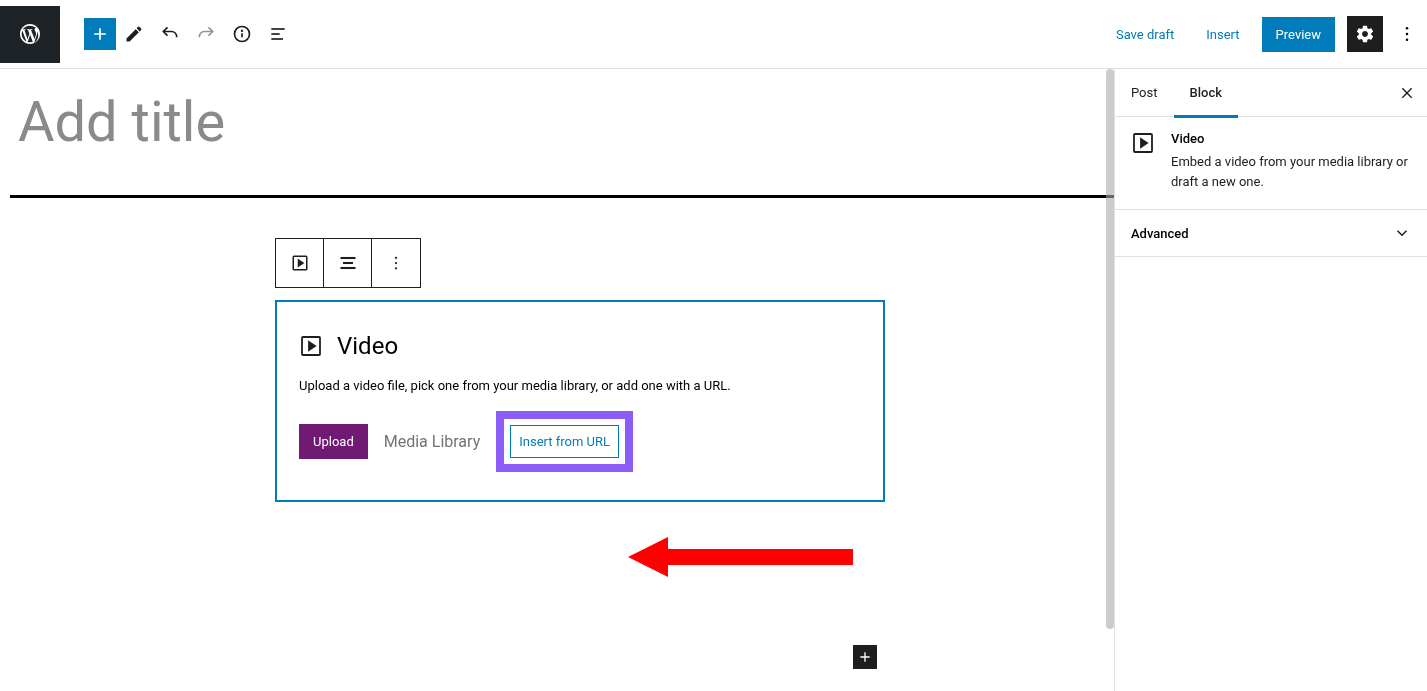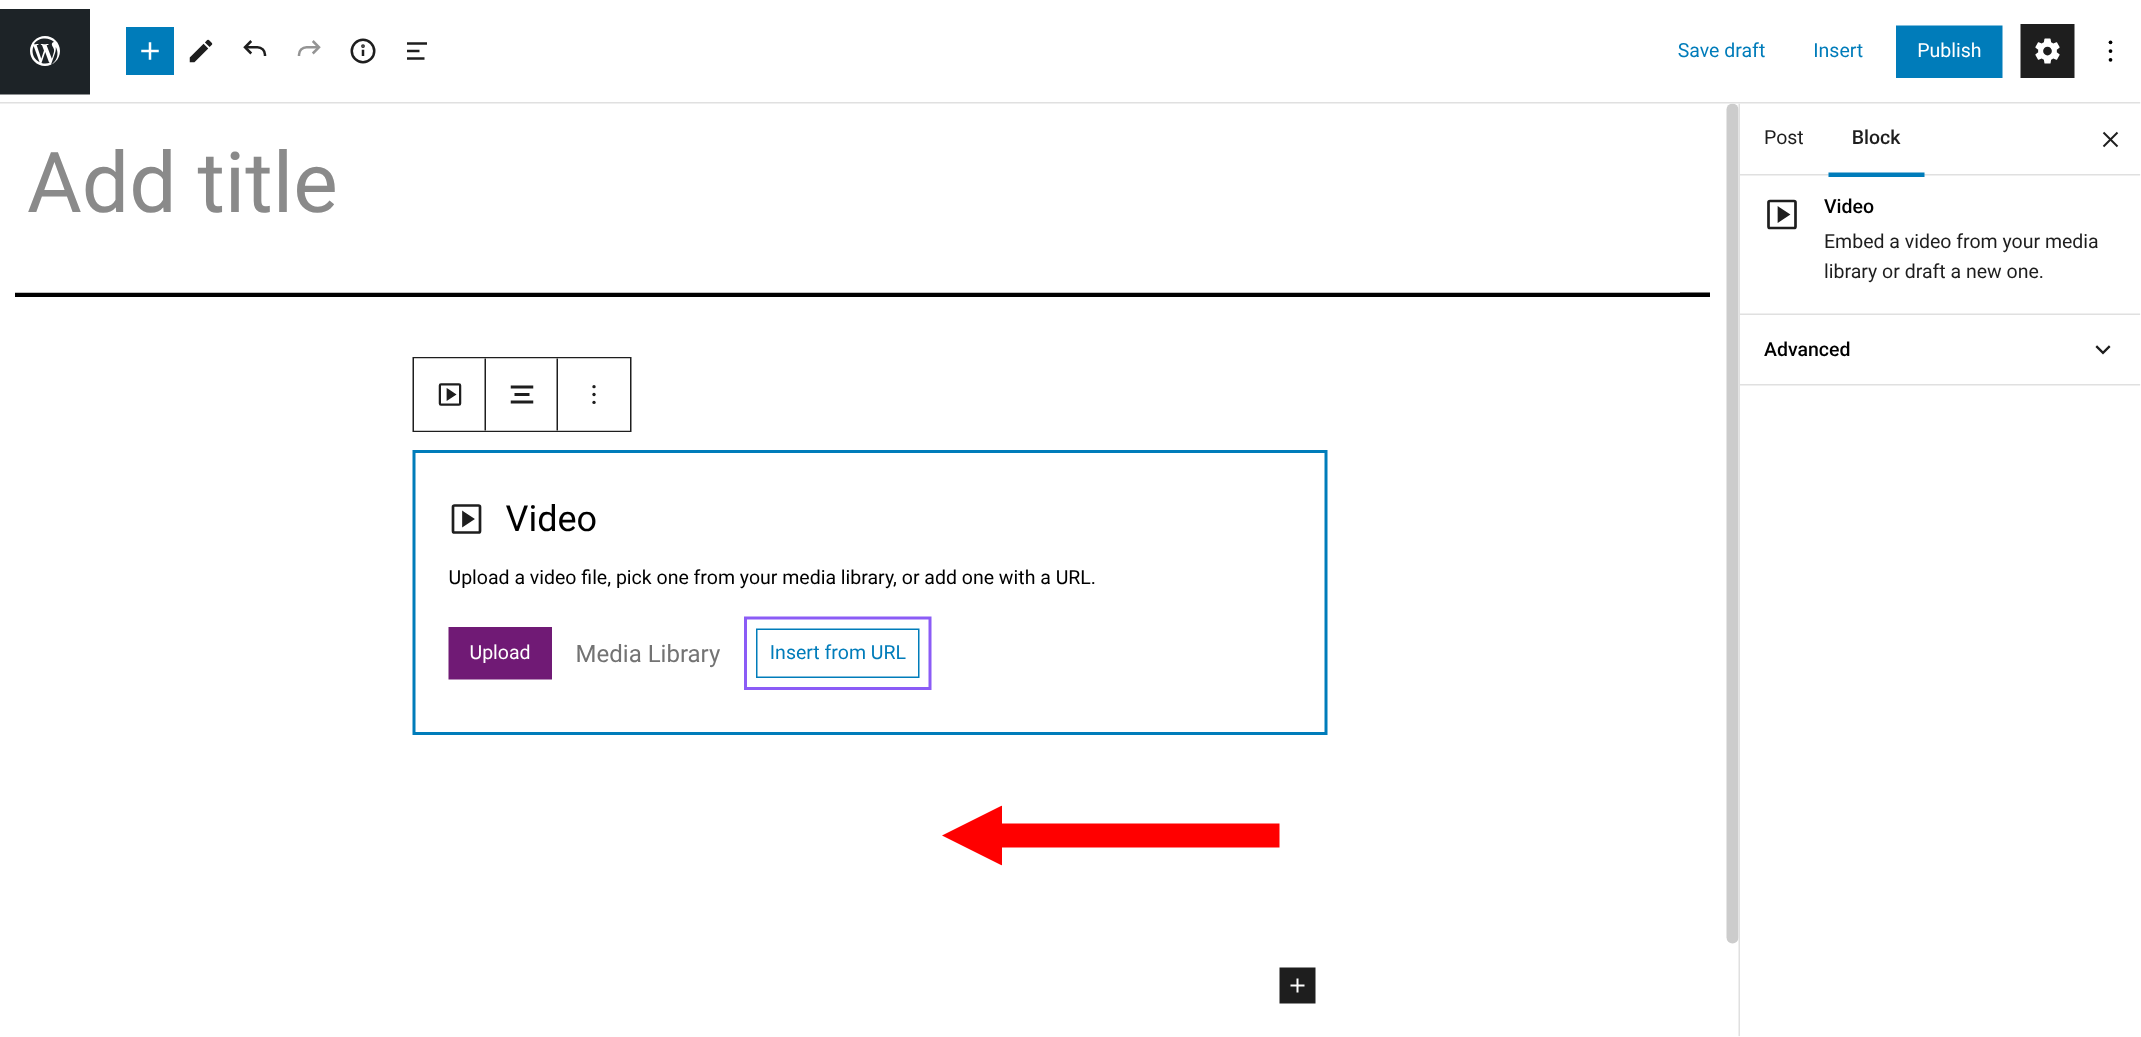--- a/index.html
+++ b/index.html
@@ -33,33 +33,33 @@
 .block-toolbar .bt-item:last-child { border-right:none; }
 
 .video-block { width:610px; margin:12px 0 0 275px; border:2px solid #007cba; padding:30px 22px 28px; }
 .vb-head { display:flex; align-items:center; gap:14px; margin-bottom:18px; }
 .vb-head svg { width:24px; height:24px; }
 .vb-title { font-size:24px; font-weight:400; }
 .vb-desc { font-size:13px; margin-bottom:18px; }
 .vb-buttons { display:flex; align-items:center; gap:16px; }
 .upload-btn { background:#701a75; color:#fff; border:none; padding:10px 14px; font-size:13px; cursor:pointer; }
 .media-link { background:none; border:none; color:#737373; font-size:16px; cursor:pointer; }
-.url-wrap { position:relative; padding:6px; border:2px solid #8b5cf6; display:inline-flex; }
+.url-wrap { position:relative; padding:6px; border:8px solid #8b5cf6; display:inline-flex; }
 .url-btn { background:#fff; border:1px solid #007cba; color:#007cba; padding:8px 8px; font-size:13px; cursor:pointer; }
 
 .arrow-annot { position:absolute; left:628px; top:468px; pointer-events:none; }
 .arrow-annot svg { display:block; }
 
 .add-block-fab { position:absolute; left:853px; top:576px; width:24px; height:24px; background:#1e1e1e; color:#fff; border:none; display:flex; align-items:center; justify-content:center; cursor:pointer; }
 
 
 .scroll-track { position:absolute; right:0; top:0; width:8px; height:560px; background:#aaa; border-radius:4px; opacity:.6; }
 
 
-.sidebar { width:268px; border-left:1px solid #e0e0e0; display:flex; flex-direction:column; }
+.sidebar { width:313px; border-left:1px solid #e0e0e0; display:flex; flex-direction:column; }
 .sb-tabs { display:flex; align-items:center; height:48px; position:relative; border-bottom:1px solid #e0e0e0; }
 .sb-tab { background:none; border:none; font-size:13px; padding:0 16px; height:48px; cursor:pointer; color:#1e1e1e; }
 .sb-tab.active { font-weight:500; position:relative; }
 .sb-tab.active::after { content:""; position:absolute; left:0; right:0; bottom:-1px; height:3px; background:#007cba; }
 .sb-close { margin-left:auto; width:40px; height:40px; background:none; border:none; cursor:pointer; display:flex; align-items:center; justify-content:center; }
 .sb-block-info { display:flex; gap:16px; padding:14px 16px 18px; border-bottom:1px solid #e0e0e0; }
 .sb-block-info svg { width:24px; height:24px; flex-shrink:0; }
 .sb-bi-title { font-size:13px; font-weight:500; margin-bottom:6px; }
 .sb-bi-desc { font-size:13px; color:#1e1e1e; line-height:1.5; }
 .sb-panel { width:100%; background:none; border:none; padding:14px 16px; display:flex; justify-content:space-between; align-items:center; font-size:13px; font-weight:500; cursor:pointer; border-bottom:1px solid #e0e0e0;gap:40px; }
@@ -109,21 +109,21 @@
       <svg class="icon" viewBox="0 0 24 24" fill="none" stroke="currentColor" stroke-width="2">
           <line x1="4" y1="6" x2="20" y2="6"></line>
           <line x1="4" y1="12" x2="14" y2="12"></line>
           <line x1="4" y1="18" x2="18" y2="18"></line>
         </svg>
     </button>
   </div>
   <div class="tb-right">
     <button class="link-btn">Save draft</button>
     <button class="link-btn">Insert</button>
-    <button class="publish-btn">Publish</button>
+    <button class="publish-btn">Preview</button>
     <button class="settings-btn">
       <svg viewBox="0 0 24 24">
           <path d="M19.43 12.98c.04-.32.07-.64.07-.98s-.03-.66-.07-.98l2.11-1.65c.19-.15.24-.42.12-.64l-2-3.46c-.12-.22-.39-.3-.61-.22l-2.49 1c-.52-.4-1.08-.73-1.69-.98l-.38-2.65A.488.488 0 0 0 14 2h-4c-.25 0-.46.18-.49.42l-.38 2.65c-.61.25-1.17.59-1.69.98l-2.49-1c-.23-.09-.49 0-.61.22l-2 3.46c-.13.22-.07.49.12.64l2.11 1.65c-.04.32-.07.65-.07.98s.03.66.07.98l-2.11 1.65c-.19.15-.24.42-.12.64l2 3.46c.12.22.39.3.61.22l2.49-1c.52.4 1.08.73 1.69.98l.38 2.65c.03.24.24.42.49.42h4c.25 0 .46-.18.49-.42l.38-2.65c.61-.25 1.17-.59 1.69-.98l2.49 1c.23.09.49 0 .61-.22l2-3.46c.12-.22.07-.49-.12-.64l-2.11-1.65zM12 15.5c-1.93 0-3.5-1.57-3.5-3.5s1.57-3.5 3.5-3.5 3.5 1.57 3.5 3.5-1.57 3.5-3.5 3.5z"></path>
         </svg>
     </button>
     <button class="more-v">
       <svg class="icon" viewBox="0 0 24 24" fill="currentColor">
           <circle cx="12" cy="5" r="1.5"></circle>
           <circle cx="12" cy="12" r="1.5"></circle>
           <circle cx="12" cy="19" r="1.5"></circle>

